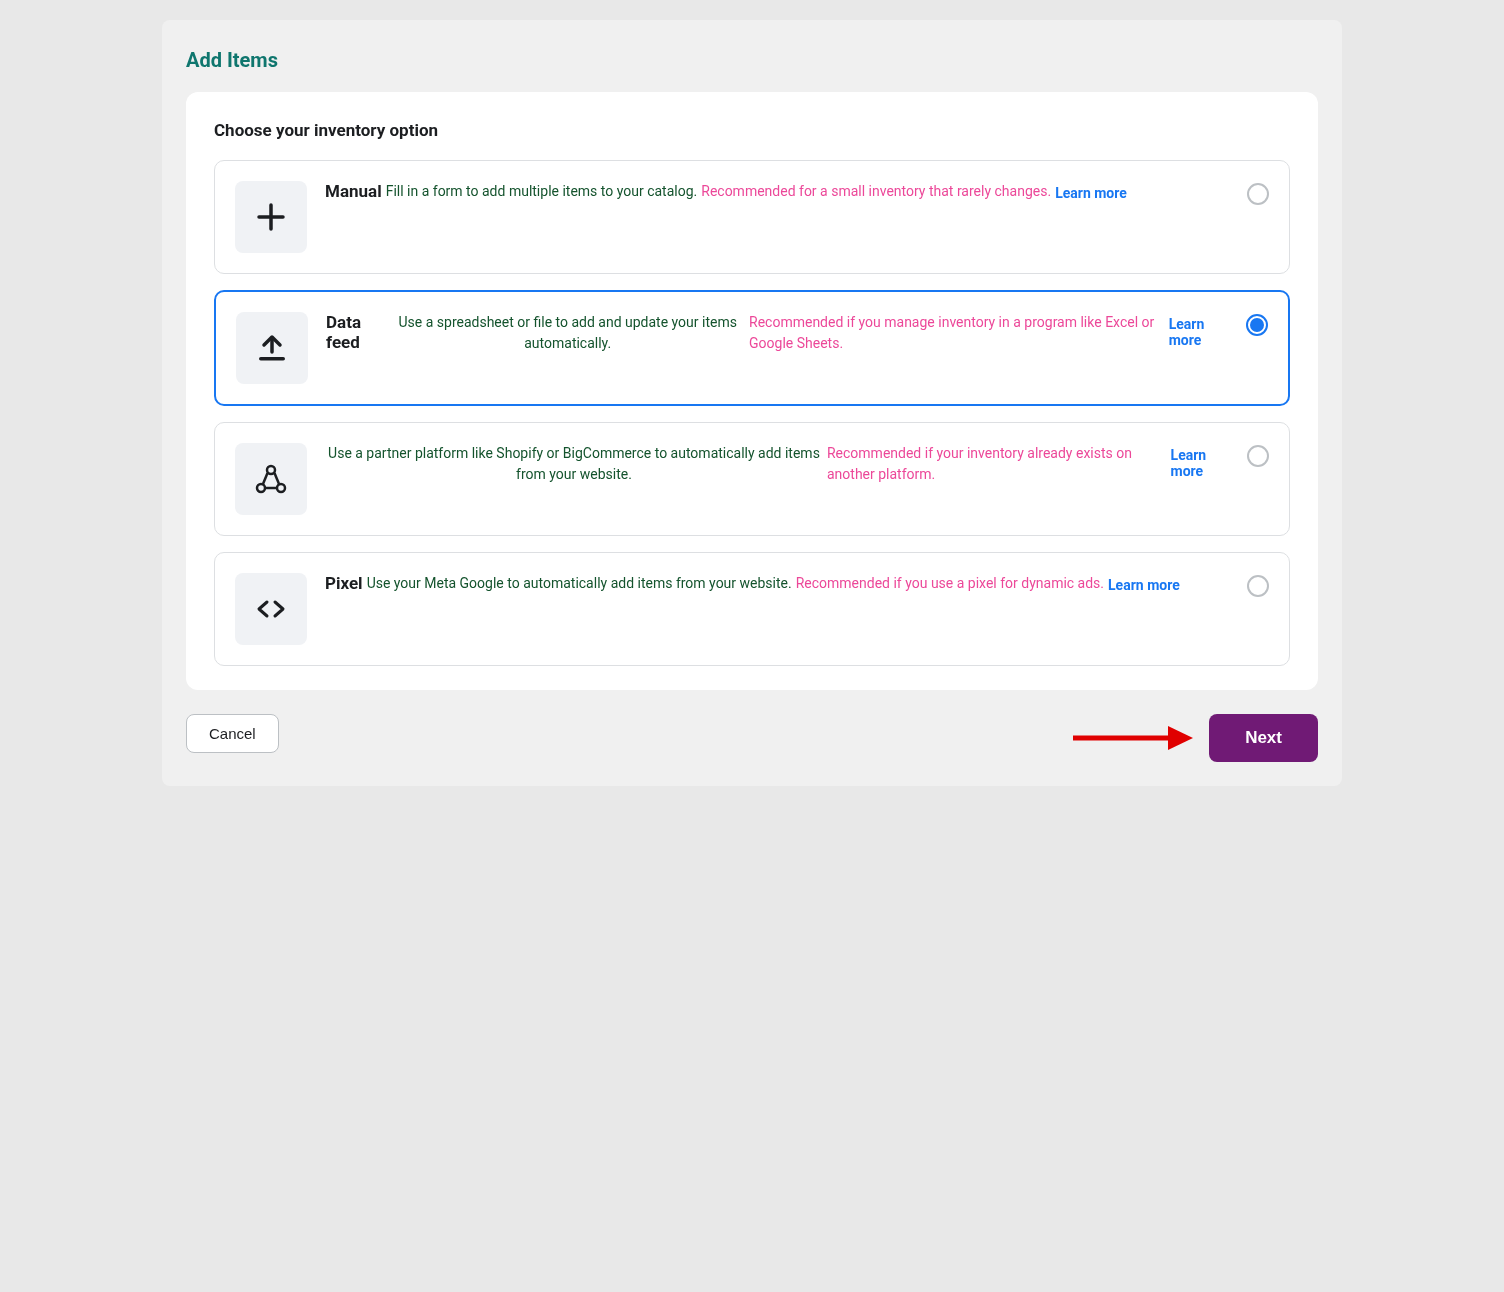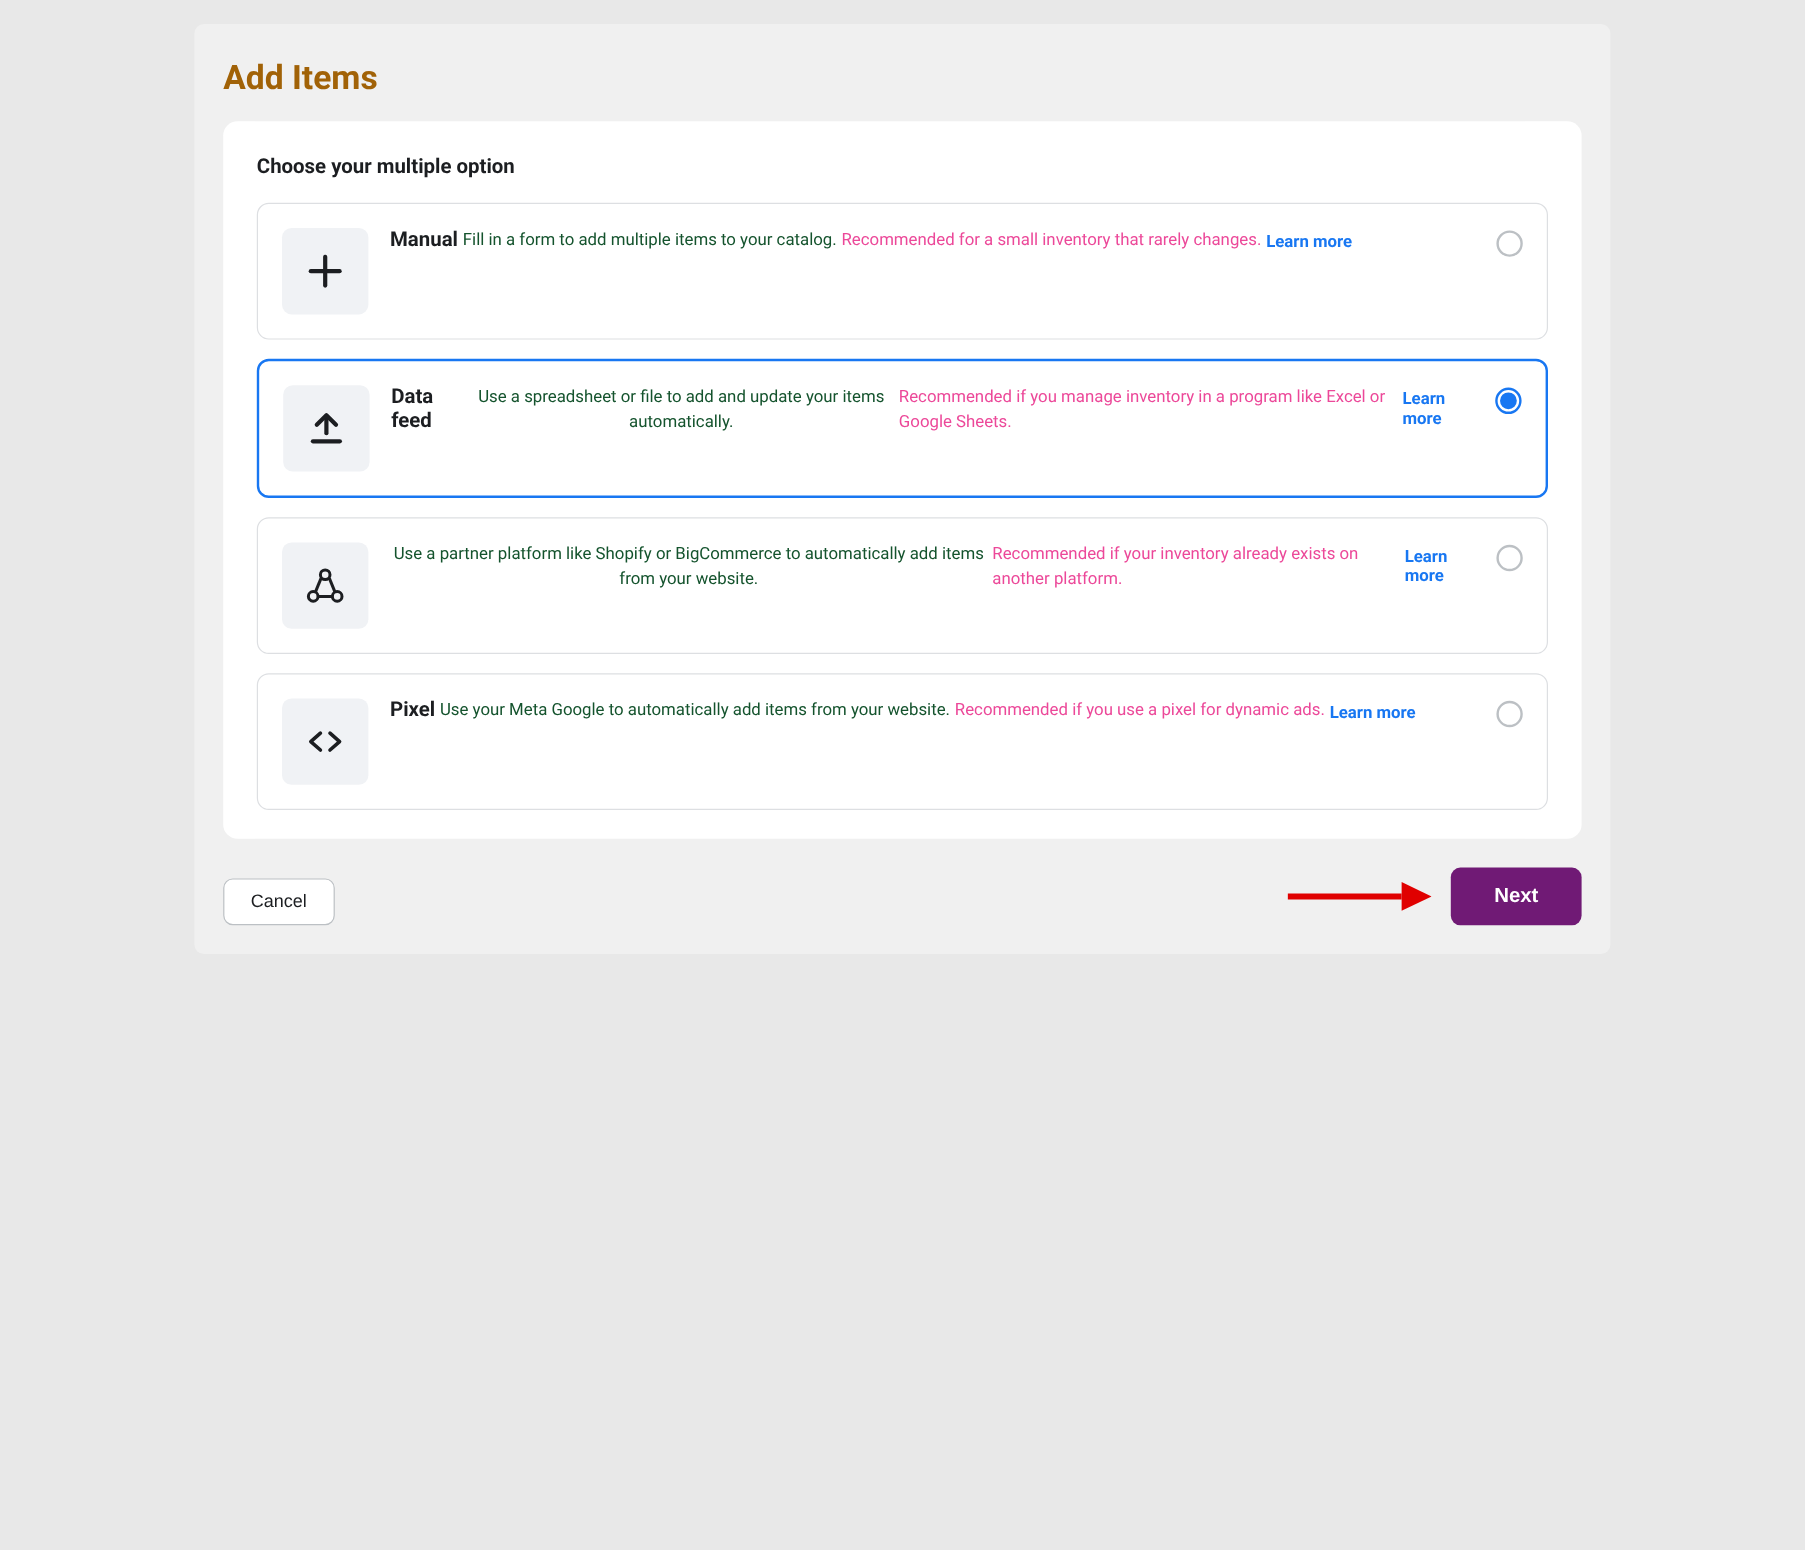--- a/index.html
+++ b/index.html
@@ -15,23 +15,23 @@
     }
 
     .main-container {
       width: 1180px;
       background: #f0f0f0;
       border-radius: 8px;
       padding: 28px 24px 24px 24px;
     }
 
     .page-title {
-      font-size: 28px;
+      font-size: 20px;
       font-weight: 700;
-      color: #a16207;
+      color: #0f766e;
       margin-bottom: 20px;
     }
 
     .card {
       background: #ffffff;
       border-radius: 12px;
       padding: 28px 28px 24px 28px;
     }
 
     .card-subtitle {
@@ -138,21 +138,21 @@
       content: '';
       width: 14px;
       height: 14px;
       border-radius: 50%;
       background: #1877f2;
       display: block;
     }
 
     .footer {
       display: flex;
-      align-items: flex-end;
+      align-items: flex-start;
       justify-content: space-between;
       margin-top: 24px;
     }
 
     .cancel-button {
       background: #fff;
       border: 1.5px solid #bcc0c4;
       border-radius: 8px;
       padding: 10px 22px;
       font-size: 15px;
@@ -183,21 +183,21 @@
       cursor: pointer;
     }
   </style>
 </head>
 <body>
 
 <div class="main-container">
   <h1 class="page-title">Add Items</h1>
 
   <div class="card">
-    <div class="card-subtitle">Choose your multiple option</div>
+    <div class="card-subtitle">Choose your inventory option</div>
 
     <div class="option-list">
 
       <div class="option-item">
         <div class="option-icon-box">
           <svg viewBox="0 0 36 36" fill="none" xmlns="http://www.w3.org/2000/svg">
             <line x1="18" y1="6" x2="18" y2="30" stroke="#1c1e21" stroke-width="3.5" stroke-linecap="round"></line>
             <line x1="6" y1="18" x2="30" y2="18" stroke="#1c1e21" stroke-width="3.5" stroke-linecap="round"></line>
           </svg>
         </div>

